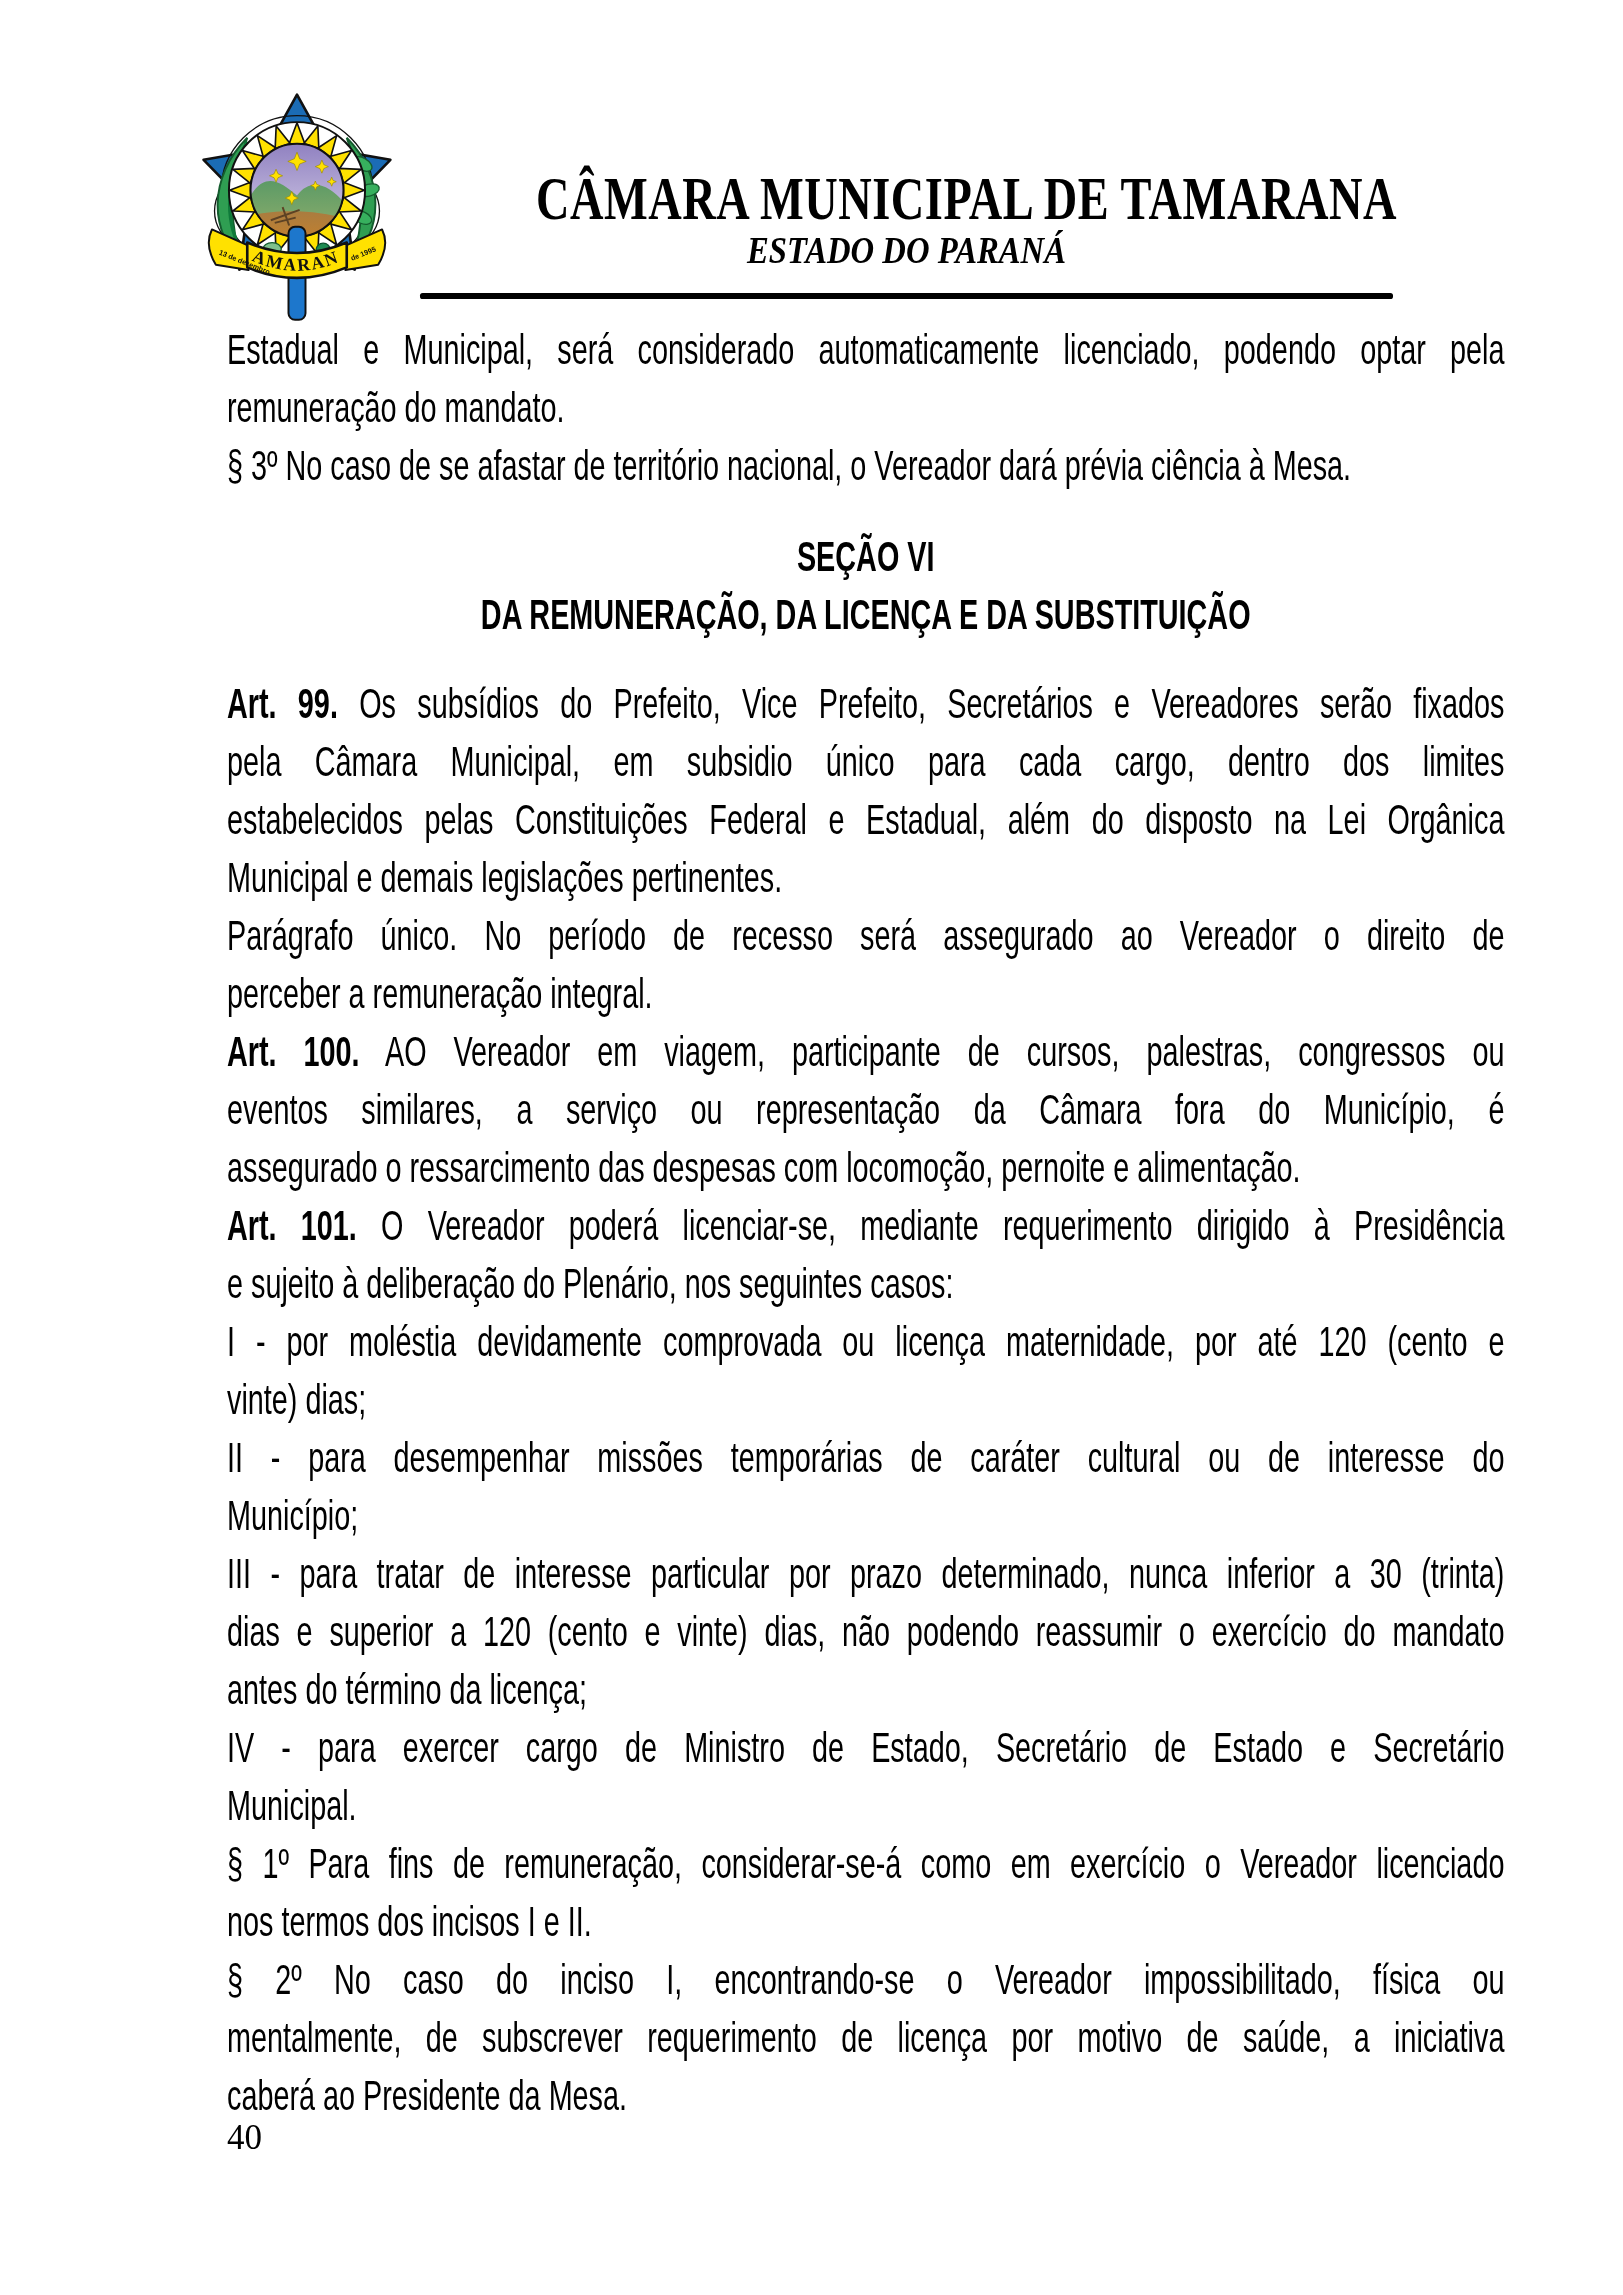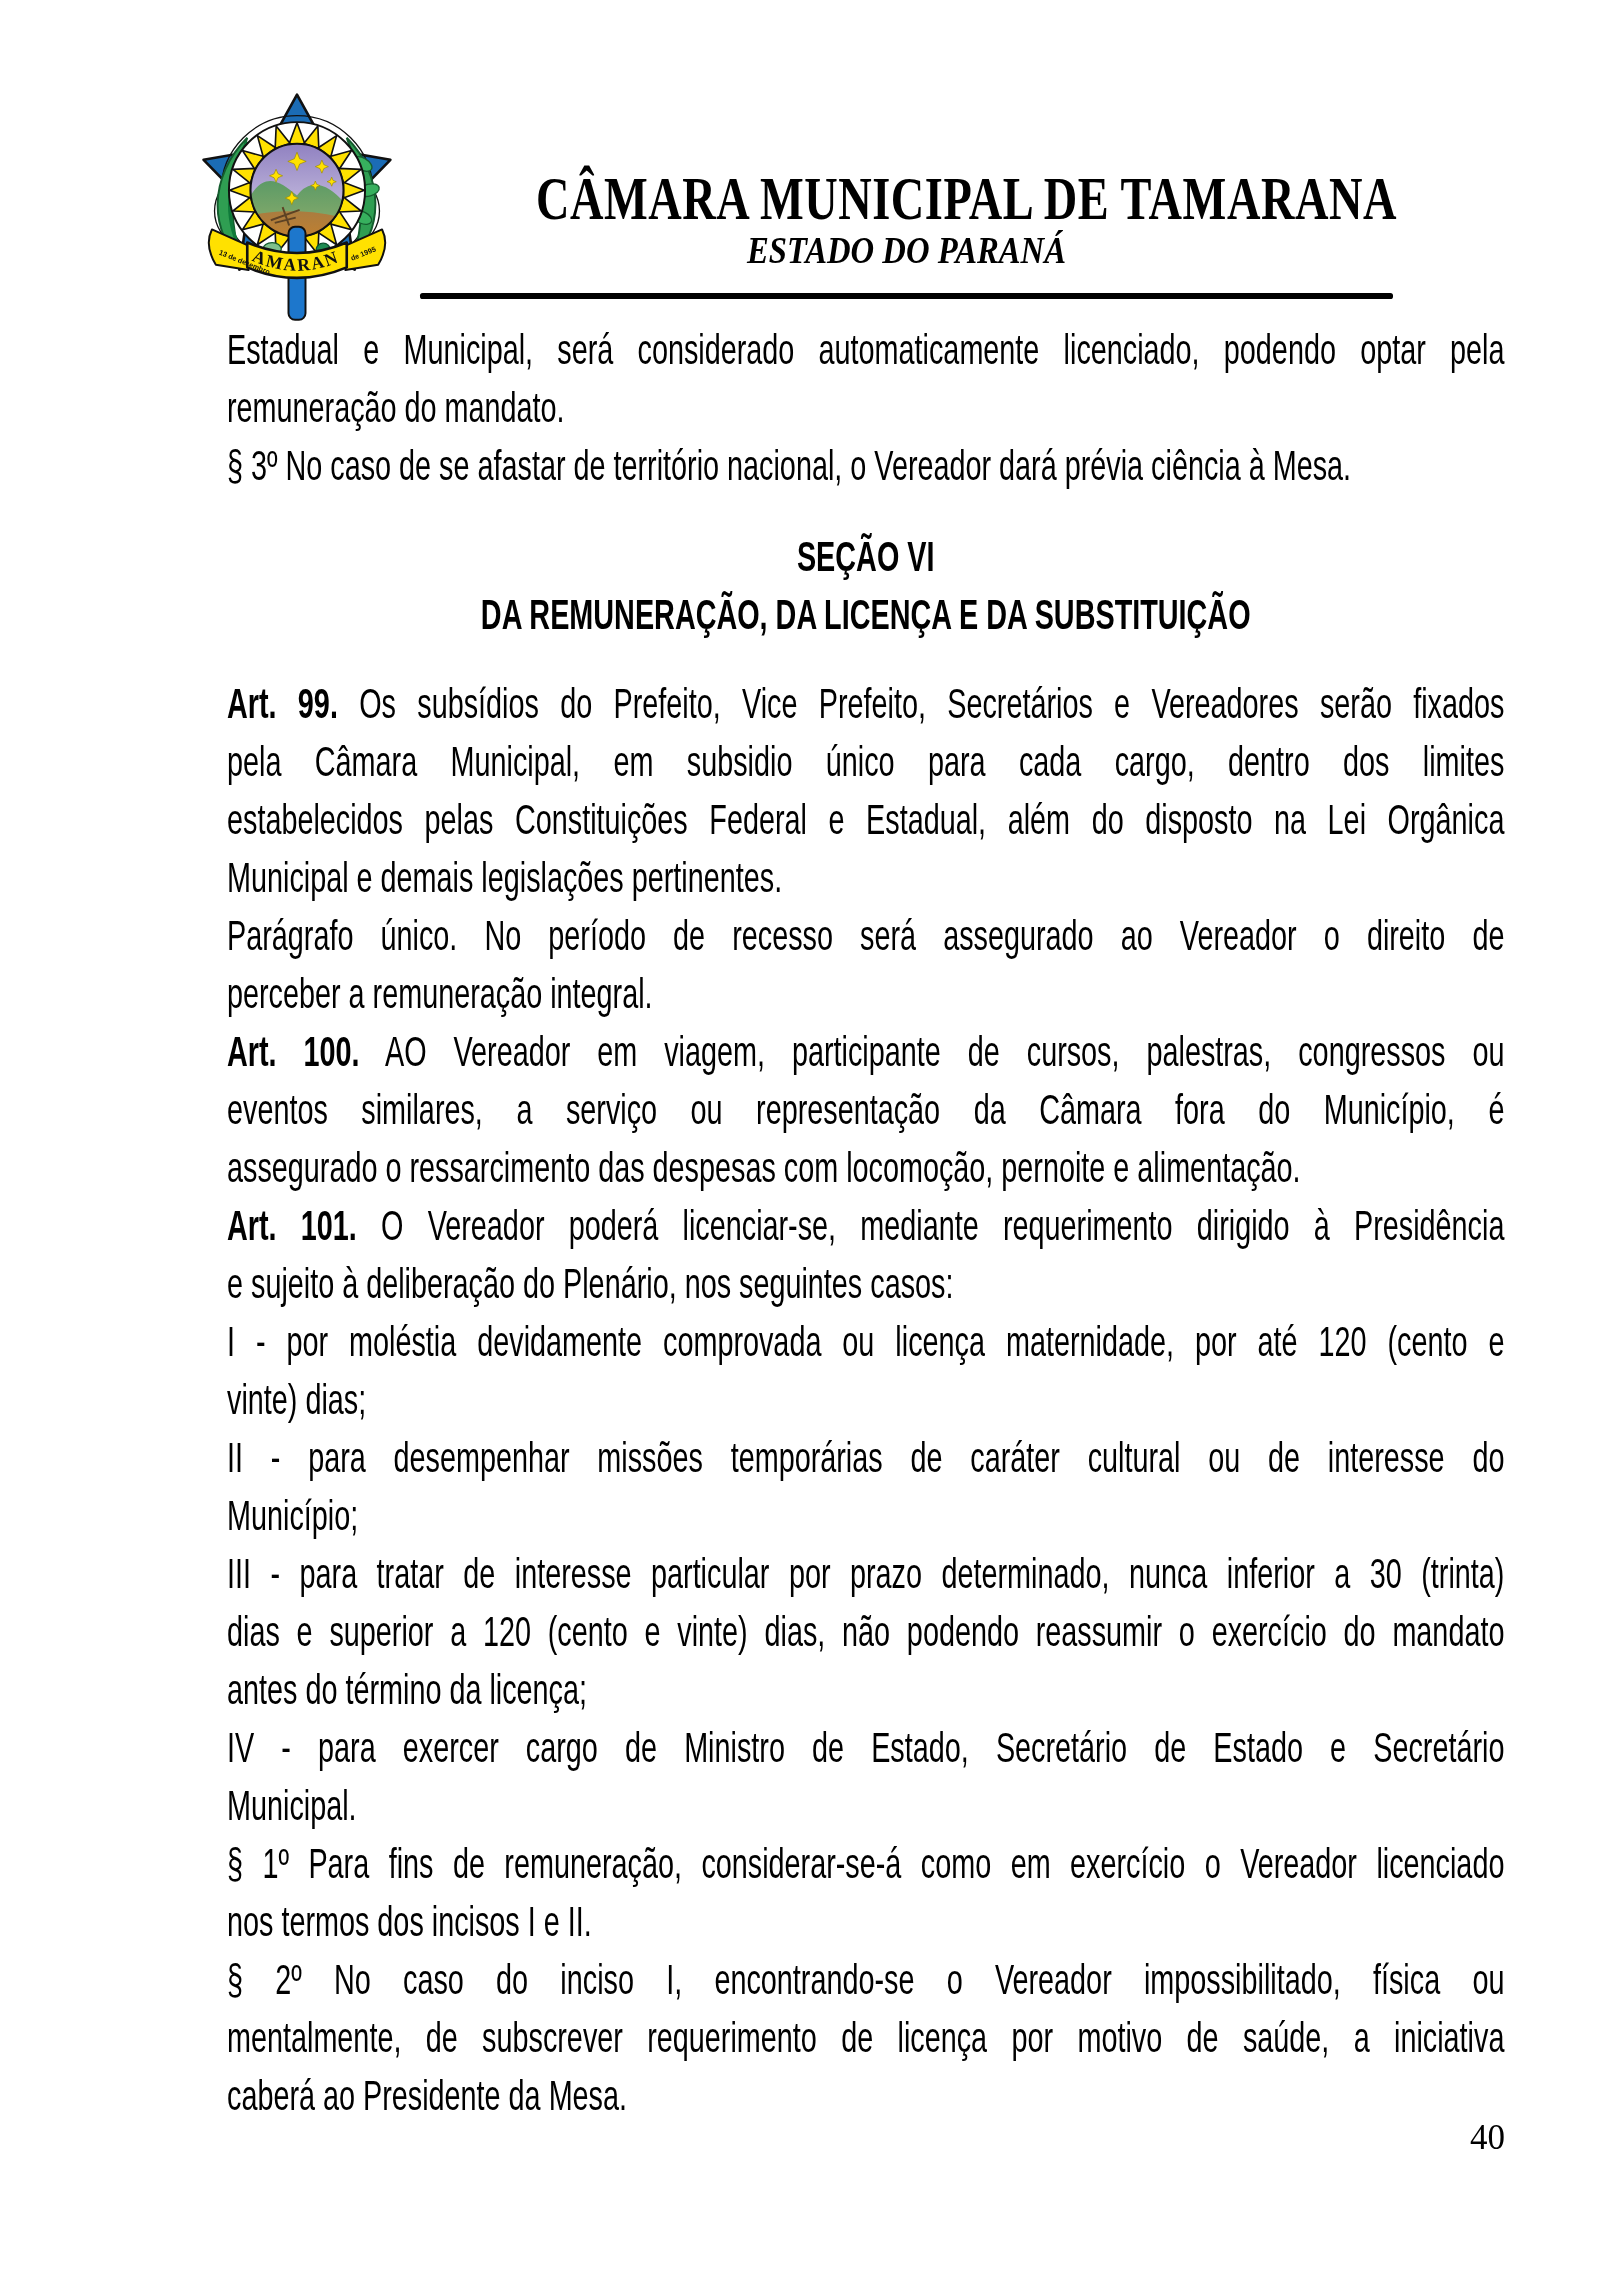--- a/index.html
+++ b/index.html
@@ -17,21 +17,21 @@
   
   .doc-text{position:absolute;left:227px;top:321px;width:1864px;
             transform:scaleX(0.6853);transform-origin:0 0;
             font-size:42px;line-height:58px;}
   .line{height:58px;text-align:justify;text-align-last:justify;white-space:nowrap;}
   .line.end{text-align:left;text-align-last:left;}
   .block-heading{margin:33px 0 31px 0;font-weight:bold;}
   .block-heading .line{text-align:center;text-align-last:center;}
   .art-label{font-weight:bold;}
   
-  .page-number{position:absolute;left:227px;top:2118px;width:1278px;text-align:right;
+  .page-number{position:absolute;left:227px;top:2118px;width:1278px;text-align:left;
                font-family:"Liberation Serif",serif;font-size:35px;}
 </style>
 </head>
 <body>
 
 <div class="page">
 
   <svg class="crest" viewBox="0 0 336 356" xmlns="http://www.w3.org/2000/svg">
     <defs>
       <linearGradient id="skyGrad" x1="0" y1="0" x2="0" y2="1">

